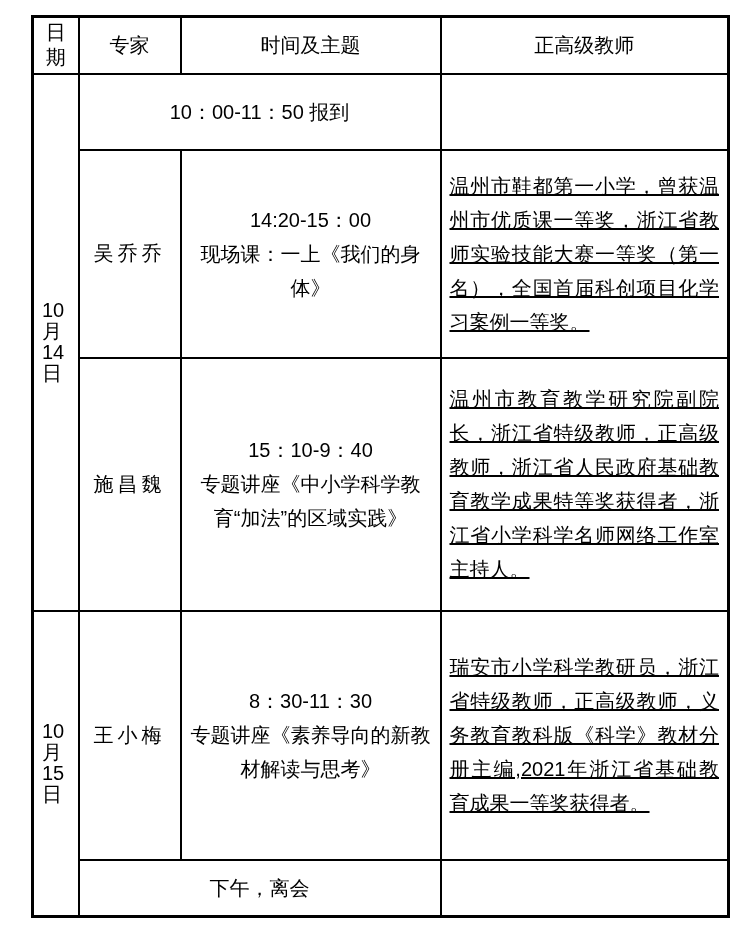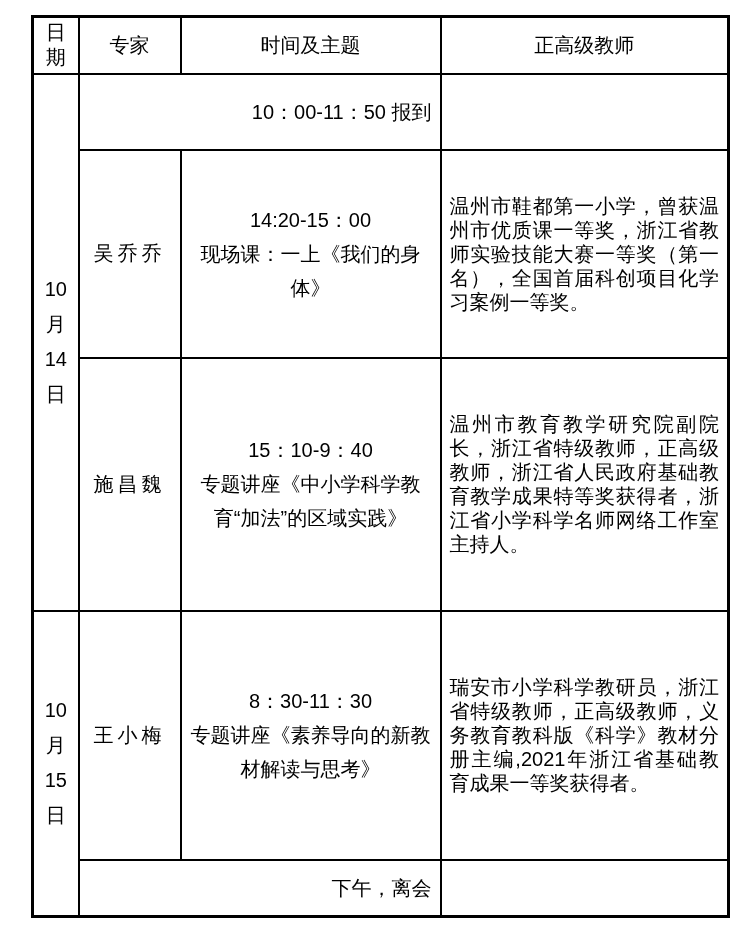--- a/index.html
+++ b/index.html
@@ -37,42 +37,43 @@
   }
   th.hdr {
     font-weight: bold;
     font-size: 19px;
     text-align: center;
     line-height: 25px;
     padding: 2px 2px;
   }
   .pre { white-space: pre-line; }
   td.date-cell {
-    text-align: center;
-    line-height: 35px;
+    text-align: left;
+    line-height: 21px;
     padding: 2px 2px;
     border-radius: 15px;
   }
   td.name-cell {
     text-align: center;
     letter-spacing: 4px;
     padding: 2px 2px;
     border-radius: 11px;
   }
   td.time-cell {
     text-align: center;
     line-height: 34px;
   }
   td.intro-cell {
     text-align: justify;
-    line-height: 24px;
+    line-height: 34px;
     padding: 2px 9px;
+    text-decoration: underline;
   }
   td.span-cell {
-    text-align: right;
+    text-align: center;
     line-height: 26px;
     padding: 2px 7px;
     margin-top: 48px;
   }
   
   tr.r-header { height: 57px; }
   tr.r-reg    { height: 76px; }
   tr.r-wu     { height: 208px; }
   tr.r-shi    { height: 253px; }
   tr.r-wang   { height: 249px; }

